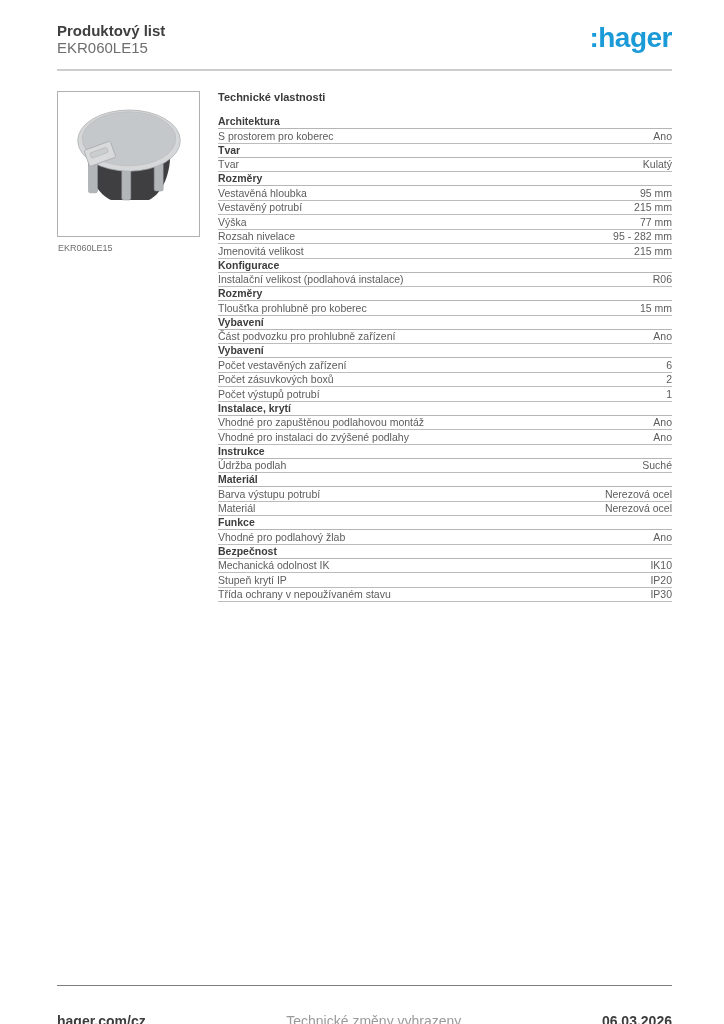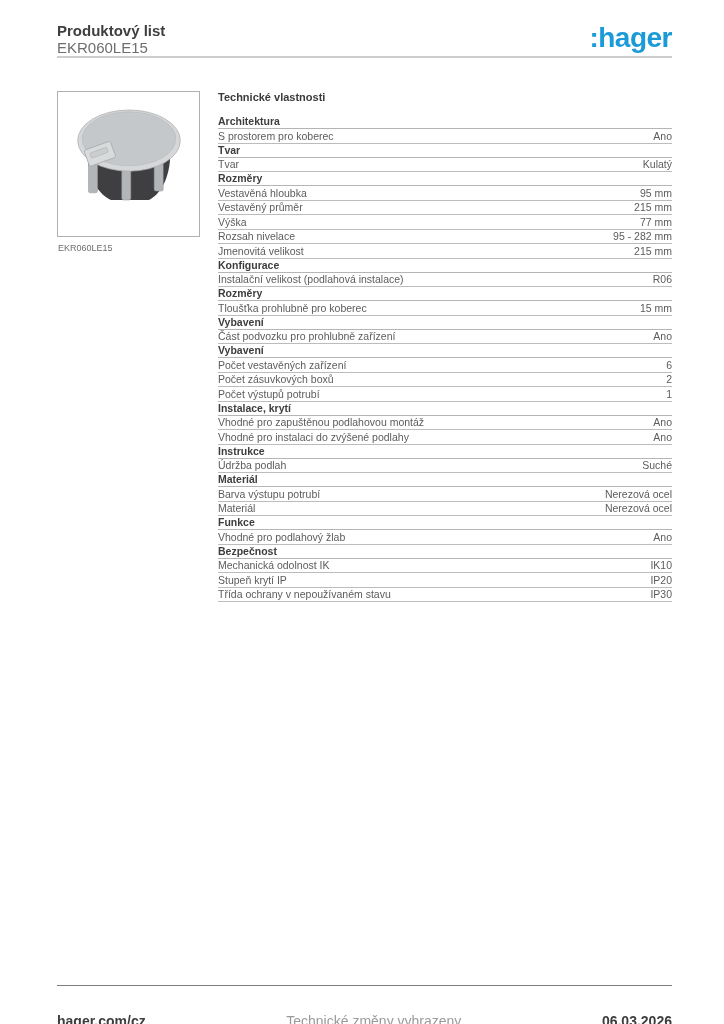--- a/index.html
+++ b/index.html
@@ -10,20 +10,21 @@
     font-family: "Liberation Sans", "DejaVu Sans", sans-serif;
     color: #5c5c5c;
     overflow: hidden;
   }
   .page { position: absolute; inset: 0; background: #fff; }
 
   
   .header {
     position: absolute; left: 57px; right: 52px; top: 22px;
     display: flex; justify-content: space-between; align-items: flex-start;
+    padding-bottom: 13px;
     border-bottom: 2px solid #cdcdcd;
   }
   .doc-title { font-size: 15px; font-weight: bold; color: #3f3f3f; line-height: 17px; }
   .doc-code { font-size: 15px; font-weight: normal; color: #6e6e6e; line-height: 17px; }
   .logo {
     font-size: 28px; font-weight: bold; letter-spacing: -0.5px;
     line-height: 28px; margin-top: 2px;
   }
 
   
@@ -135,21 +136,21 @@
 
   <div class="section">
     <div class="section-title">Rozměry</div>
     <div>
   <div class="spec-row">
     <span class="spec-label">Vestavěná hloubka</span>
     <span class="spec-value">95 mm</span>
   </div>
 
   <div class="spec-row">
-    <span class="spec-label">Vestavěný průměr</span>
+    <span class="spec-label">Vestavěný potrubí</span>
     <span class="spec-value">215 mm</span>
   </div>
 
   <div class="spec-row">
     <span class="spec-label">Výška</span>
     <span class="spec-value">77 mm</span>
   </div>
 
   <div class="spec-row">
     <span class="spec-label">Rozsah nivelace</span>

